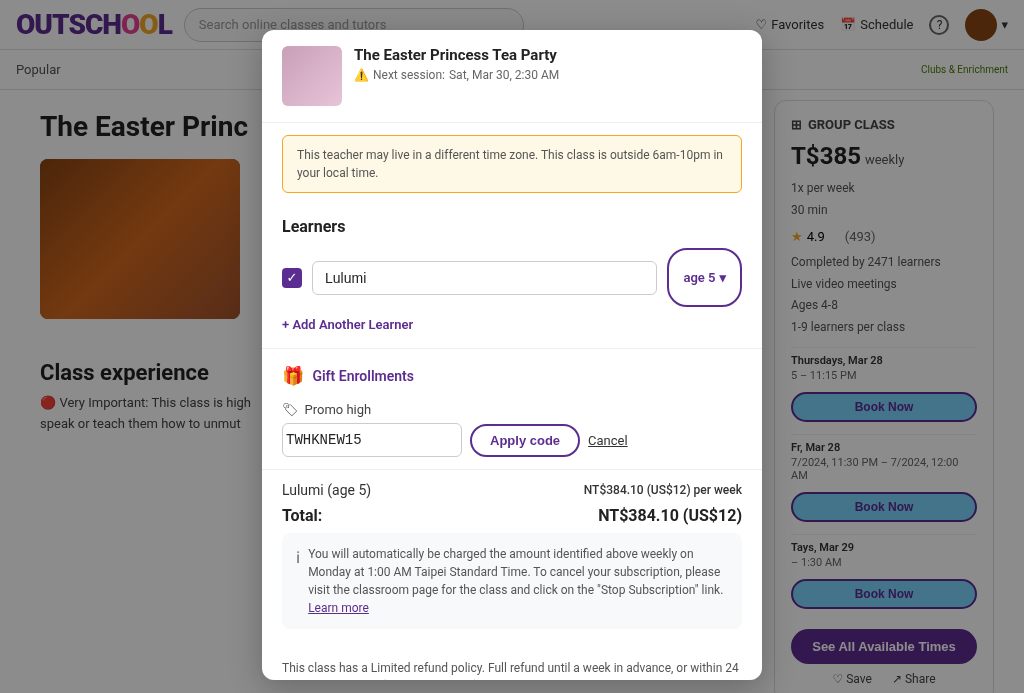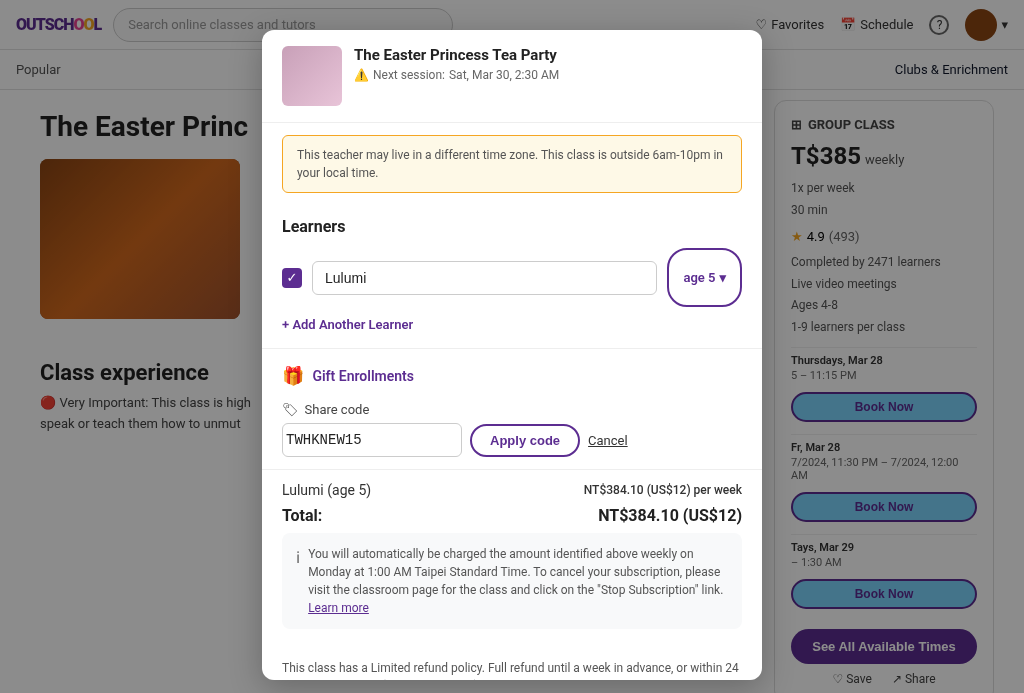--- a/index.html
+++ b/index.html
@@ -27,21 +27,21 @@
       height: 50px;
       background: #fff;
       border-bottom: 1px solid #e0e0e0;
       display: flex;
       align-items: center;
       padding: 0 16px;
       gap: 12px;
       z-index: 1;
     }
     .logo {
-      font-size: 16px;
+      font-size: 28px;
       font-weight: 900;
       color: #5c2d91;
       letter-spacing: -1px;
     }
     .search-bar {
       flex: 1;
       max-width: 340px;
       height: 34px;
       border: 1px solid #ccc;
       border-radius: 20px;
@@ -85,22 +85,22 @@
       display: flex;
       align-items: center;
       padding: 0 16px;
       font-size: 13px;
       color: #555;
       z-index: 1;
       gap: 20px;
     }
     .sub-nav-right {
       margin-left: auto;
-      font-size: 13px;
-      color: #0f172a;
+      font-size: 10px;
+      color: #4d7c0f;
     }
 
     
     .bg-content {
       position: absolute;
       top: 90px;
       left: 0; right: 0; bottom: 0;
       background: #fff;
       padding: 20px 40px;
     }
@@ -170,21 +170,21 @@
       margin: 8px 0;
     }
     .rating-row {
       display: flex;
       align-items: center;
       gap: 4px;
       font-size: 13px;
       margin: 4px 0;
     }
     .star { color: #f5a623; }
-    .rating-count { color: #666; }
+    .rating-count { color: #666; margin-left: 16px; }
     .book-btn {
       background: #7dd3fc;
       border: 2px solid #5c2d91;
       color: #5c2d91;
       border-radius: 20px;
       padding: 6px 14px;
       font-size: 12px;
       font-weight: 600;
       cursor: pointer;
       width: 100%;
@@ -651,21 +651,21 @@
   <div class="divider"></div>
 
   <div class="gift-row">
     <span class="gift-icon">🎁</span>
     <span>Gift Enrollments</span>
   </div>
 
   <div class="promo-section">
     <div class="promo-label">
       <span>🏷</span>
-      <span>Share code</span>
+      <span>Promo high</span>
     </div>
     <div class="promo-row">
       <input class="promo-input" type="text" value="TWHKNEW15" style="">
       <button class="apply-btn">Apply code</button>
       <span class="cancel-link">Cancel</span>
     </div>
   </div>
 
   <div class="pricing-section">
     <div class="pricing-row">

